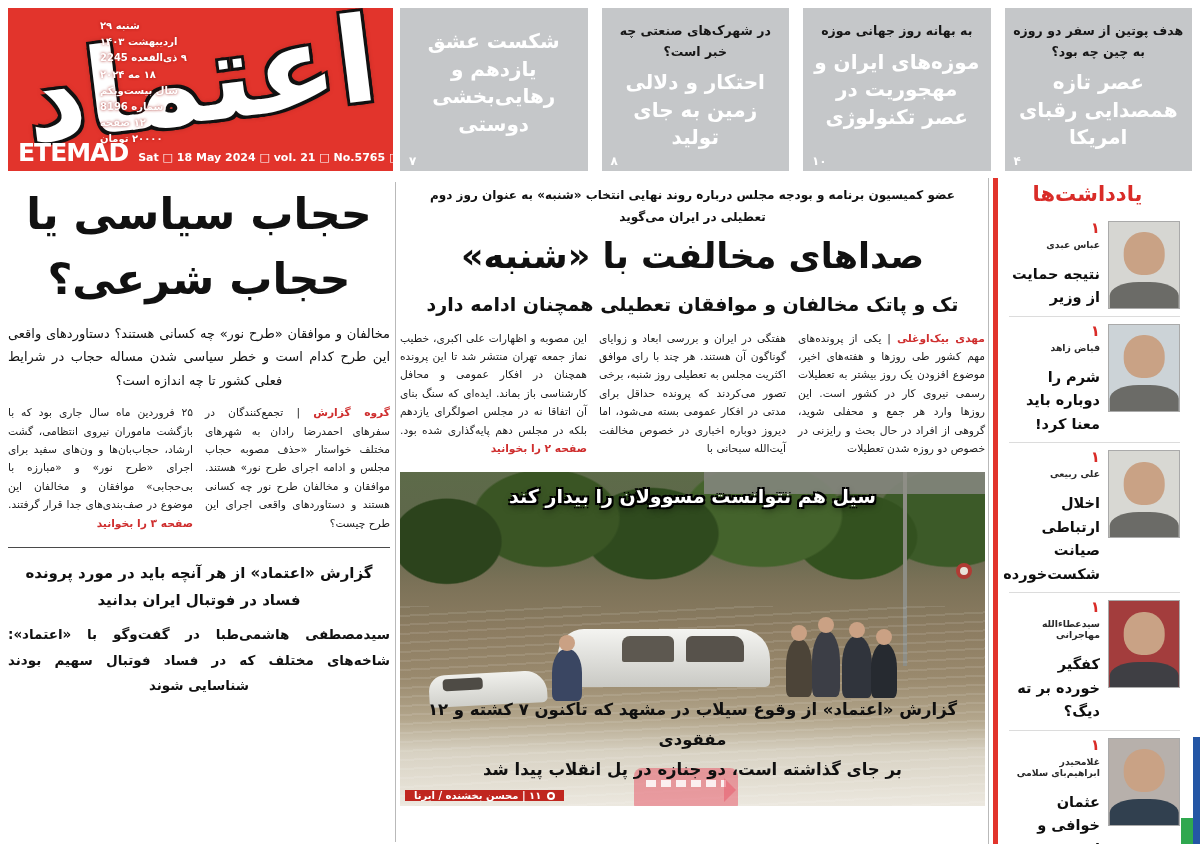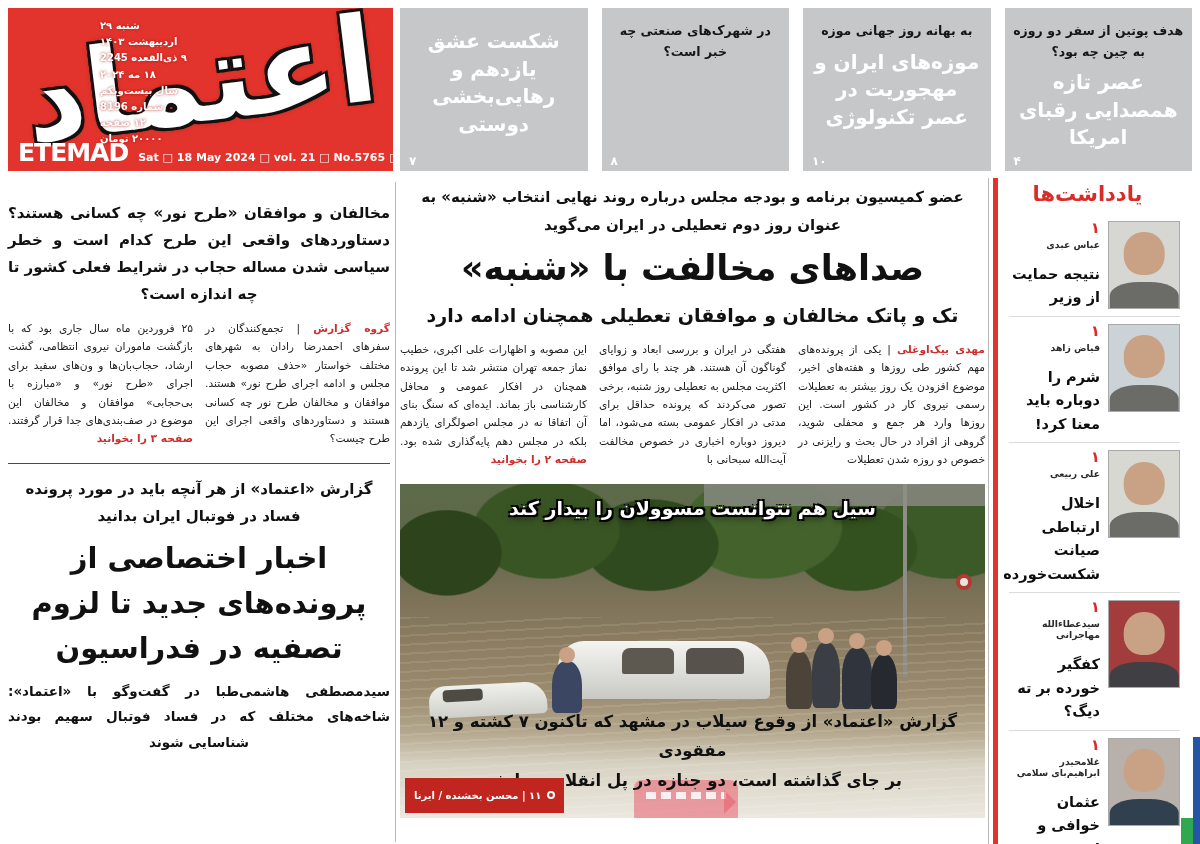--- a/index.html
+++ b/index.html
@@ -38,33 +38,33 @@
   .teaser-page { position:absolute; left:9px; bottom:3px; color:#fff; font-size:12px; font-weight:bold; }
 
   
   .vline { position:absolute; width:1px; background:#b9b9b9; }
   .vline1 { left:395px; top:182px; height:660px; }
   .vline2 { left:988px; top:178px; height:666px; }
 
   
   .col-left { position:absolute; left:8px; top:182px; width:382px; }
   .hijab-headline { font-size:43px; font-weight:bold; text-align:center; line-height:1.5; }
-  .hijab-subhead { margin-top:18px; font-size:15px; font-weight:bold; line-height:1.8; text-align:justify; text-align-last:center; }
+  .hijab-subhead { margin-top:11px; font-size:13px; font-weight:normal; line-height:1.8; text-align:justify; text-align-last:center; }
   .body-cols { display:flex; gap:12px; margin-top:12px; font-size:10.7px; line-height:1.72; text-align:justify; color:#1c1c1c; }
   .body-cols > p { flex:1; }
   .byline { font-weight:bold; }
   .readmore { font-weight:bold; }
   .hr-left { border:0; border-top:1.5px solid #4a4a4a; margin:14px 0 12px; }
   .fb-kicker { font-size:15px; font-weight:bold; text-align:center; line-height:1.8; }
   .fb-headline { margin-top:6px; font-size:29px; font-weight:bold; text-align:center; line-height:1.55; }
   .fb-subhead { margin-top:8px; font-size:13.5px; font-weight:bold; line-height:1.9; text-align:justify; text-align-last:center; }
 
   
   .col-center { position:absolute; left:400px; top:184px; width:585px; }
-  .lead-kicker { font-size:15px; font-weight:bold; text-align:center; line-height:1.85; padding:0 10px; }
+  .lead-kicker { font-size:12px; font-weight:bold; text-align:center; line-height:1.85; padding:0 10px; }
   .lead-headline { margin-top:8px; font-size:35px; font-weight:bold; text-align:center; line-height:1.15; white-space:nowrap; }
   .lead-subhead { margin-top:16px; font-size:19px; font-weight:bold; text-align:center; }
   .lead-cols { margin-top:15px; }
 
   
   .photo { position:relative; margin-top:14px; width:585px; height:334px; overflow:hidden;
     background:linear-gradient(180deg,#5d6b49 0%,#5f664b 18%,#7c7258 34%,#8d7d62 48%,#9a8a6e 62%,#b3a68c 74%,#d8d2c3 84%,#ece8df 100%); }
   .trees { position:absolute; top:0; left:0; right:0; height:46%;
     background:
       radial-gradient(90px 70px at 8% 45%, #2c431c 0 60%, transparent 62%),
@@ -90,21 +90,21 @@
   .p2 { left:66%; top:50%; width:26px; height:58px; background:#4c4438; }
   .p3 { left:70.5%; top:47.5%; width:28px; height:66px; background:#3c3e46; }
   .p4 { left:75.5%; top:49%; width:30px; height:62px; background:#30343c; }
   .p5 { left:80.5%; top:51%; width:26px; height:55px; background:#262a30; }
   .photo-headline { position:absolute; top:13px; left:0; right:0; z-index:4; text-align:center;
     color:#fff; font-size:19px; font-weight:bold;
     text-shadow:-2px -2px 0 #000, 2px -2px 0 #000, -2px 2px 0 #000, 2px 2px 0 #000, 0 3px 7px rgba(0,0,0,.65); }
   .photo-caption { position:absolute; bottom:22px; left:0; right:0; z-index:4; text-align:center;
     color:#101010; font-size:16.5px; font-weight:bold; line-height:1.8; }
   .credit-badge { position:absolute; left:5px; bottom:5px; z-index:5; background:#c0261f; color:#fff;
-    font-size:10px; font-weight:bold; padding:12px 9px; display:flex; align-items:center; gap:6px; }
+    font-size:10px; font-weight:bold; padding:0 9px; display:flex; align-items:center; gap:6px; }
   .camera-dot { width:8px; height:8px; border-radius:50%; border:2px solid #fff; }
   .watermark { position:absolute; left:40%; bottom:-6px; z-index:3; width:104px; height:44px;
     background:rgba(231,93,110,.55); border-radius:8px; }
   .watermark::after { content:""; position:absolute; right:-10px; top:10px; border:12px solid transparent; border-left-color:rgba(231,93,110,.55); }
   .watermark i { position:absolute; top:12px; left:12px; width:80px; height:7px;
     background:repeating-linear-gradient(90deg,#fff 0 10px, transparent 10px 15px); opacity:.85; }
 
   
   .col-right { position:absolute; left:993px; top:178px; width:199px; height:666px; padding-left:16px; padding-right:12px; }
   .col-right::before { content:""; position:absolute; left:0; top:0; bottom:0; width:5px; background:#e2342c; }
@@ -153,43 +153,44 @@
     <div class="teaser-headline">عصر تازه همصدایی رقبای امریکا</div>
     <div class="teaser-page">۴</div>
   </article>
   <article class="teaser">
     <div class="teaser-kicker">به بهانه روز جهانی موزه</div>
     <div class="teaser-headline">موزه‌های ایران و مهجوریت در عصر تکنولوژی</div>
     <div class="teaser-page">۱۰</div>
   </article>
   <article class="teaser">
     <div class="teaser-kicker">در شهرک‌های صنعتی چه خبر است؟</div>
+    <div class="teaser-headline">احتکار و دلالی زمین به جای تولید</div>
     <div class="teaser-page">۸</div>
   </article>
   <article class="teaser">
     <div class="teaser-headline">شکست عشق یازدهم و رهایی‌بخشی دوستی</div>
     <div class="teaser-page">۷</div>
   </article>
 </section>
 
 <div class="vline vline1"></div>
 <div class="vline vline2"></div>
 
 <section class="col-left">
   <article>
+    <h1 class="hijab-headline">حجاب سیاسی یا حجاب شرعی؟</h1>
     <p class="hijab-subhead">مخالفان و موافقان «طرح نور» چه کسانی هستند؟ دستاوردهای واقعی این طرح کدام است و خطر سیاسی شدن مساله حجاب در شرایط فعلی کشور تا چه اندازه است؟</p>
     <div class="body-cols">
       <p><span class="red-txt byline">گروه گزارش</span> <span>|</span> <span>تجمع‌کنندگان در سفرهای احمدرضا رادان به شهرهای مختلف خواستار «حذف مصوبه حجاب مجلس و ادامه اجرای طرح نور» هستند. موافقان و مخالفان طرح نور چه کسانی هستند و دستاوردهای واقعی اجرای این طرح چیست؟</span></p>
       <p><span>۲۵ فروردین ماه سال جاری بود که با بازگشت ماموران نیروی انتظامی، گشت ارشاد، حجاب‌بان‌ها و ون‌های سفید برای اجرای «طرح نور» و «مبارزه با بی‌حجابی» موافقان و مخالفان این موضوع در صف‌بندی‌های جدا قرار گرفتند.</span> <span class="red-txt readmore">صفحه ۳ را بخوانید</span></p>
     </div>
   </article>
   <hr class="hr-left">
   <article>
     <div class="fb-kicker">گزارش «اعتماد» از هر آنچه باید در مورد پرونده فساد در فوتبال ایران بدانید</div>
-    <h2 class="fb-headline">اخبار اختصاصی از پرونده‌های جدید تا لزوم تصفیه در فدراسیون</h2>
     <p class="fb-subhead">سیدمصطفی هاشمی‌طبا در گفت‌وگو با «اعتماد»: شاخه‌های مختلف که در فساد فوتبال سهیم بودند شناسایی شوند</p>
 
   </article>
 </section>
 
 <section class="col-center">
   <article>
     <div class="lead-kicker">عضو کمیسیون برنامه و بودجه مجلس درباره روند نهایی انتخاب «شنبه» به عنوان روز دوم تعطیلی در ایران می‌گوید</div>
     <h1 class="lead-headline">صداهای مخالفت با «شنبه»</h1>
     <div class="lead-subhead">تک و پاتک مخالفان و موافقان تعطیلی همچنان ادامه دارد</div>

